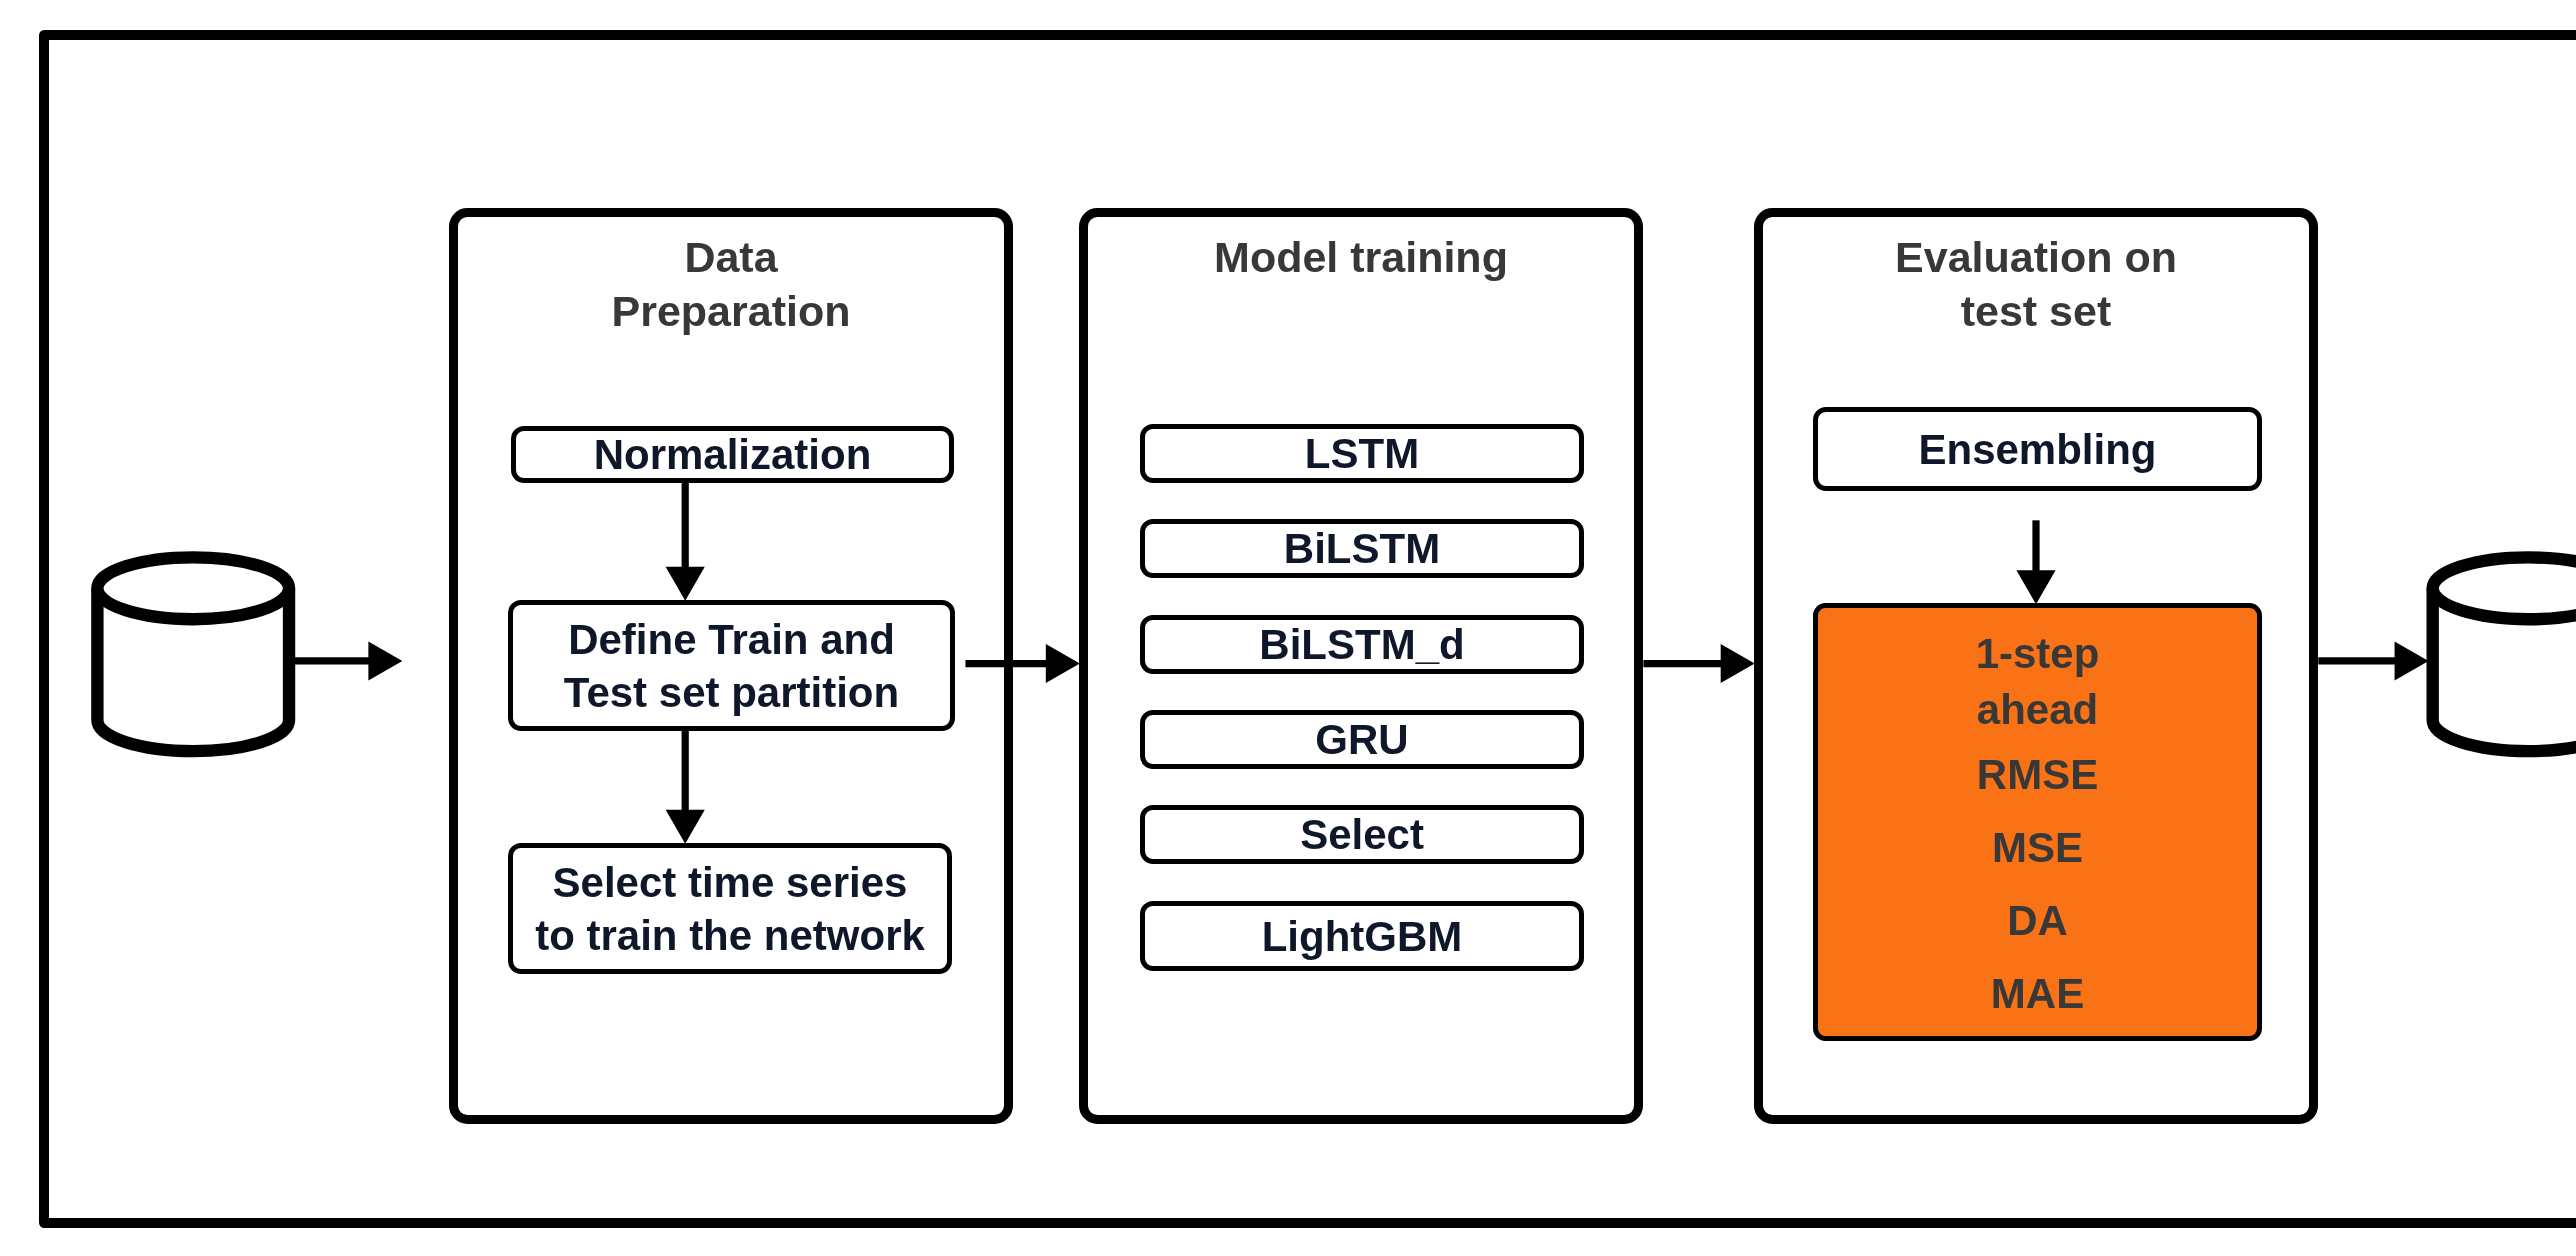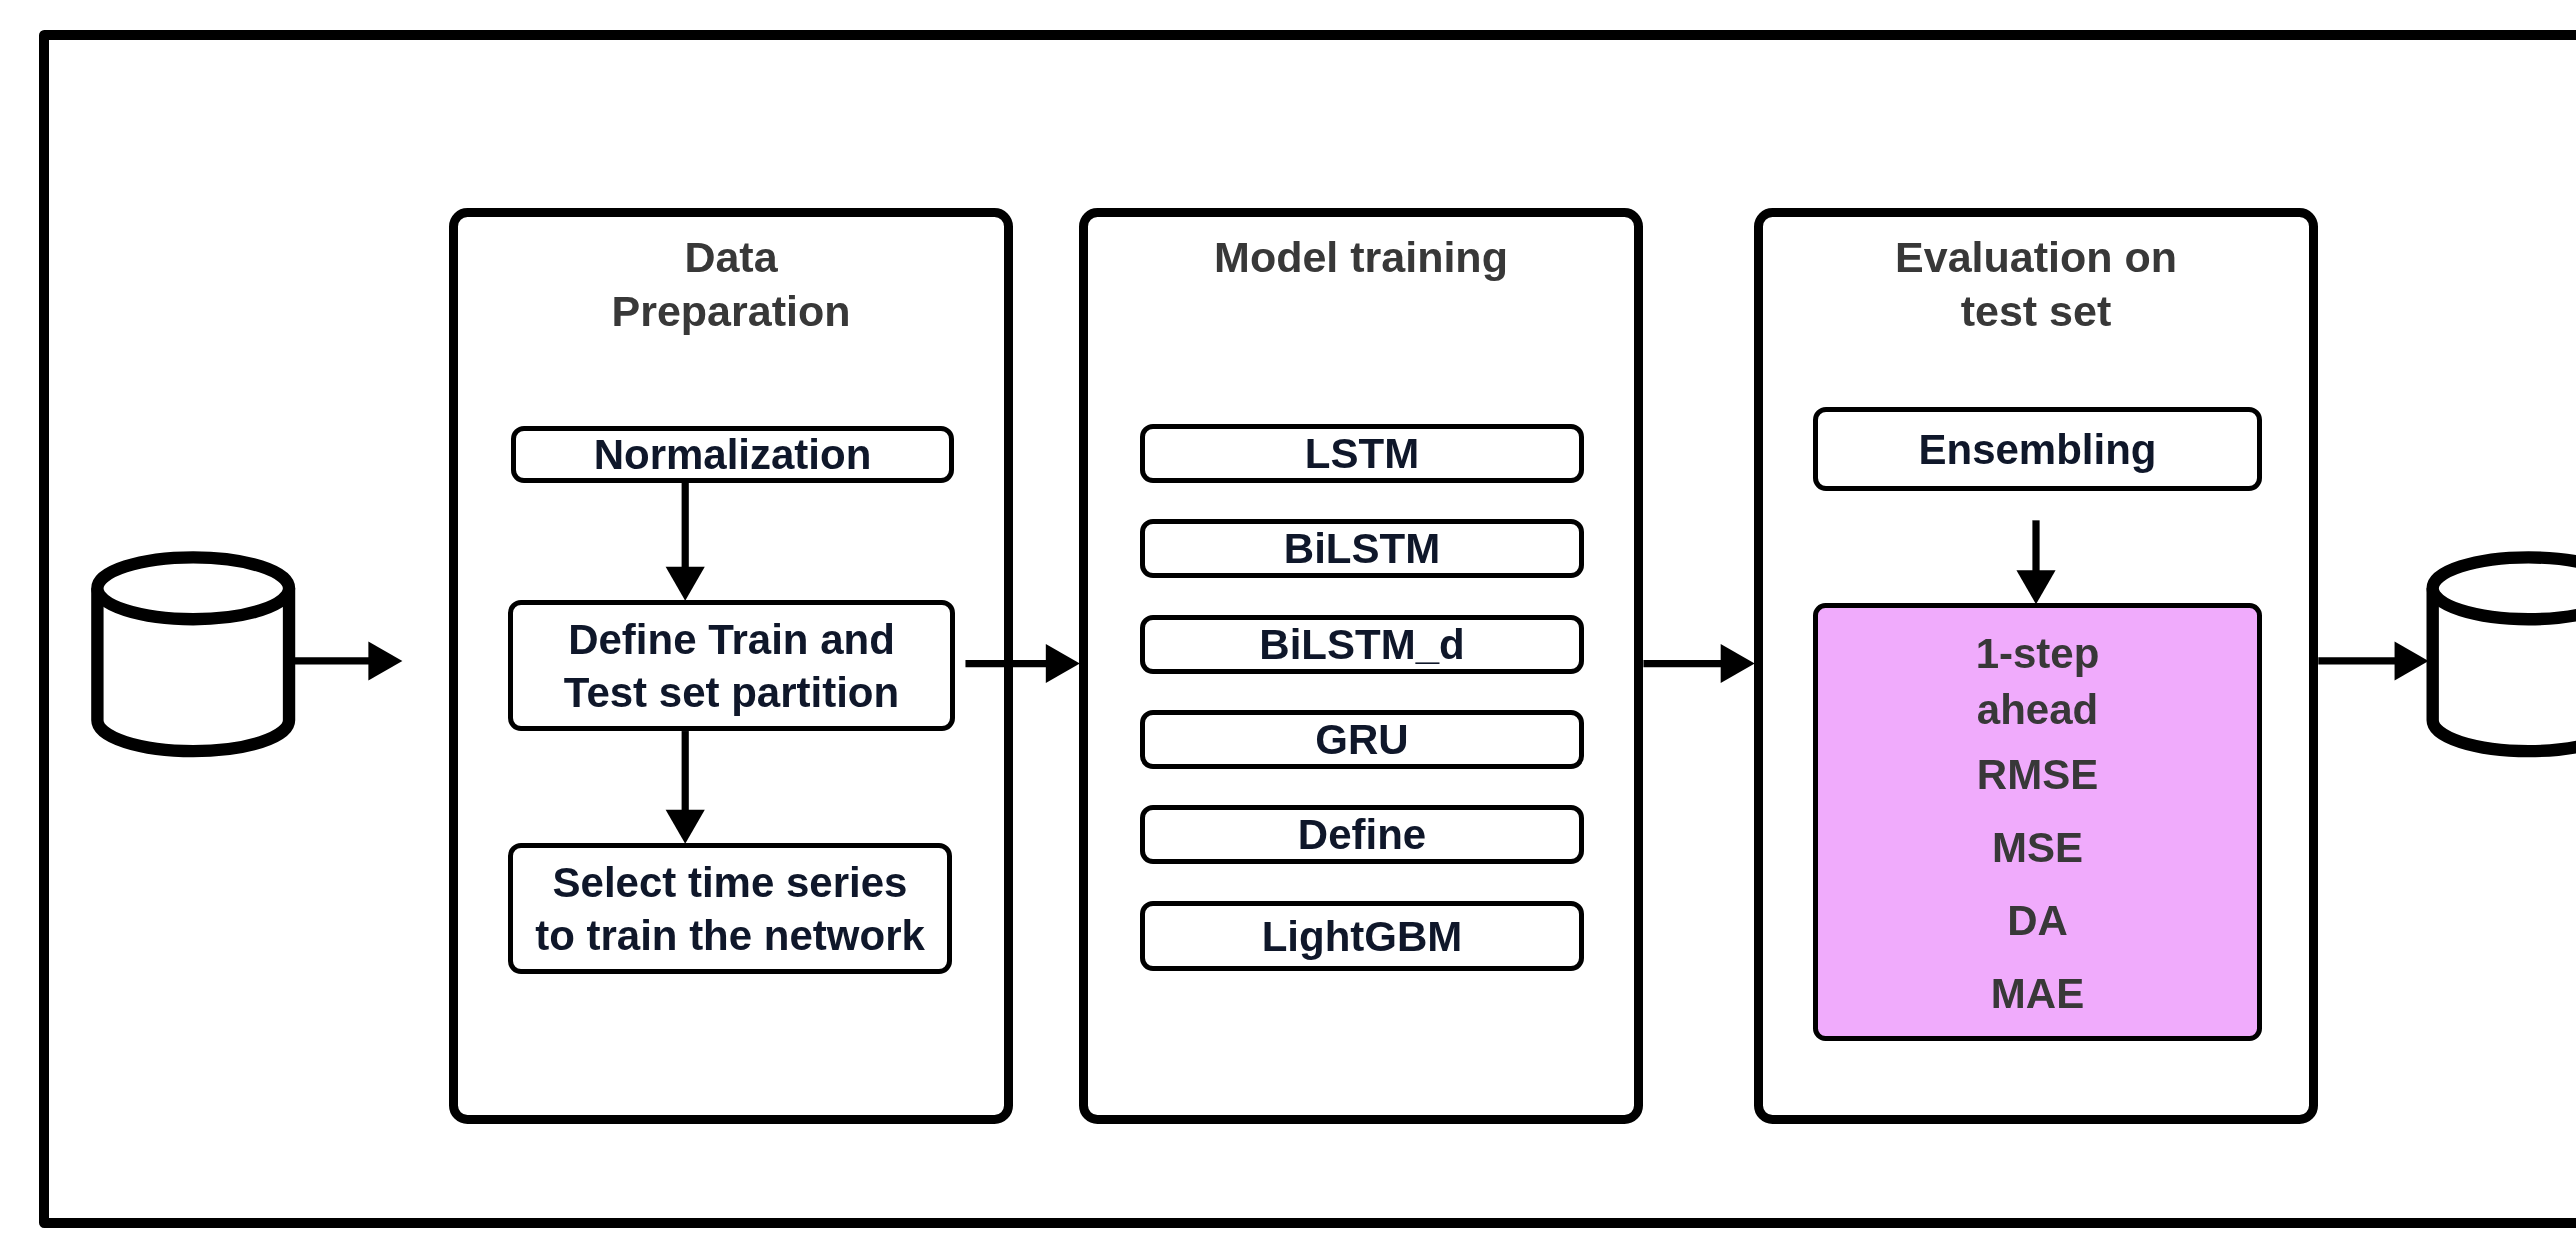--- a/index.html
+++ b/index.html
@@ -58,21 +58,21 @@
     line-height: 53px;
     font-weight: bold;
     color: #0f172a;
     white-space: pre-line;
   }
   .metrics-box {
     position: absolute;
     border: 5.2px solid #000000;
     border-radius: 12.4px;
     box-sizing: border-box;
-    background: #f0abfc;
+    background: #f97316;
     display: flex;
     flex-direction: column;
     align-items: center;
     padding-top: 17.5px;
     font-weight: bold;
     color: #383838;
     text-align: center;
   }
   .horizon-line {
     font-size: 42px;
@@ -106,21 +106,21 @@
     <div class="inner-box" style="left:50px; top:626px; width:444px; height:131px;">Select time series
 to train the network</div>
   </div>
 
   <div class="big-box" style="left:1079px;">
     <div class="section-title">Model training</div>
     <div class="inner-box" style="left:52px; top:207px; width:444px; height:59px;">LSTM</div>
     <div class="inner-box" style="left:52px; top:302px; width:444px; height:59px;">BiLSTM</div>
     <div class="inner-box" style="left:52px; top:398px; width:444px; height:59px;">BiLSTM_d</div>
     <div class="inner-box" style="left:52px; top:493px; width:444px; height:59px;">GRU</div>
-    <div class="inner-box" style="left:52px; top:588px; width:444px; height:59px;">Define</div>
+    <div class="inner-box" style="left:52px; top:588px; width:444px; height:59px;">Select</div>
     <div class="inner-box" style="left:52px; top:684px; width:444px; height:70px;">LightGBM</div>
   </div>
 
   <div class="big-box" style="left:1754px;">
     <div class="section-title">Evaluation on
 test set</div>
     <div class="inner-box" style="left:50px; top:190px; width:449px; height:84px;">Ensembling</div>
     <div class="metrics-box" style="left:50px; top:386px; width:449px; height:438px;">
       <div class="horizon-line">1-step
 ahead</div>

